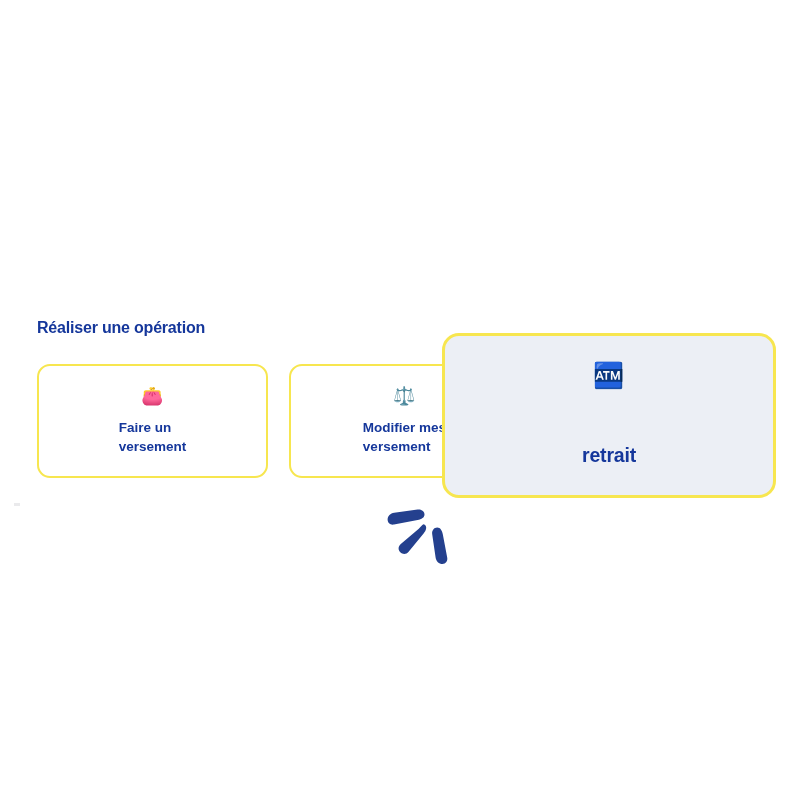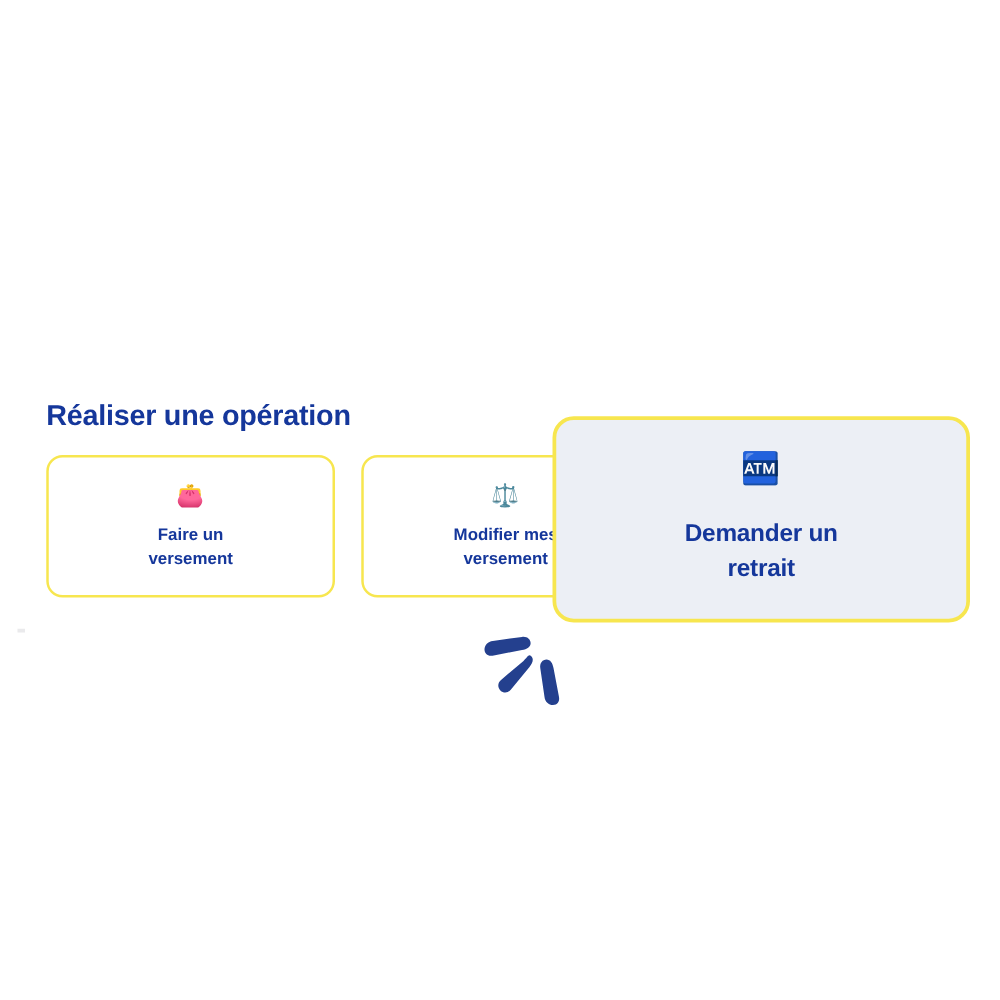--- a/index.html
+++ b/index.html
@@ -21,21 +21,21 @@
   #page {
     position: absolute;
     inset: 0;
   }
 
   
   #section-title {
     position: absolute;
     left: 37px;
     top: 319px;
-    font-size: 23px;
+    font-size: 16px;
     font-weight: bold;
     letter-spacing: -0.2px;
     color: #15379b;
     white-space: nowrap;
   }
 
   
   #ops-row {
     position: absolute;
     left: 37px;
@@ -61,21 +61,20 @@
     font-size: 18px;
     line-height: 1;
     height: 22px;
     display: block;
     margin-bottom: 9px;
   }
   .op-card .op-label {
     font-size: 13.5px;
     font-weight: bold;
     color: #15379b;
-    text-align: center;
     line-height: 19px;
     max-width: 130px;
   }
 
   
   #focus-card {
     position: absolute;
     left: 442px;
     top: 333px;
     box-sizing: border-box;
@@ -153,21 +152,21 @@
         <span>Modifier mes</span><br>
         <span>versement</span>
       </span>
     </div>
 
   </div>
 
   <div id="focus-card">
     <span class="op-icon">🏧</span>
     <span class="op-label">
-      <span>Demander un</span><br>
+      <br>
       <span>retrait</span>
     </span>
   </div>
 
   <div id="spinner">
     <svg width="84" height="84" viewBox="0 0 84 84" aria-hidden="true">
       <g fill="#24408e">
 
         <path d="M41.5 20.5 C41.5 23.6 38.6 25.2 34.6 26.0 L11.0 30.5 C7.4 31.2 4.6 29.0 4.6 25.6 C4.6 22.2 7.4 19.2 11.2 18.8 L34.6 15.5 C38.6 14.9 41.5 17.4 41.5 20.5 Z"></path>
 

